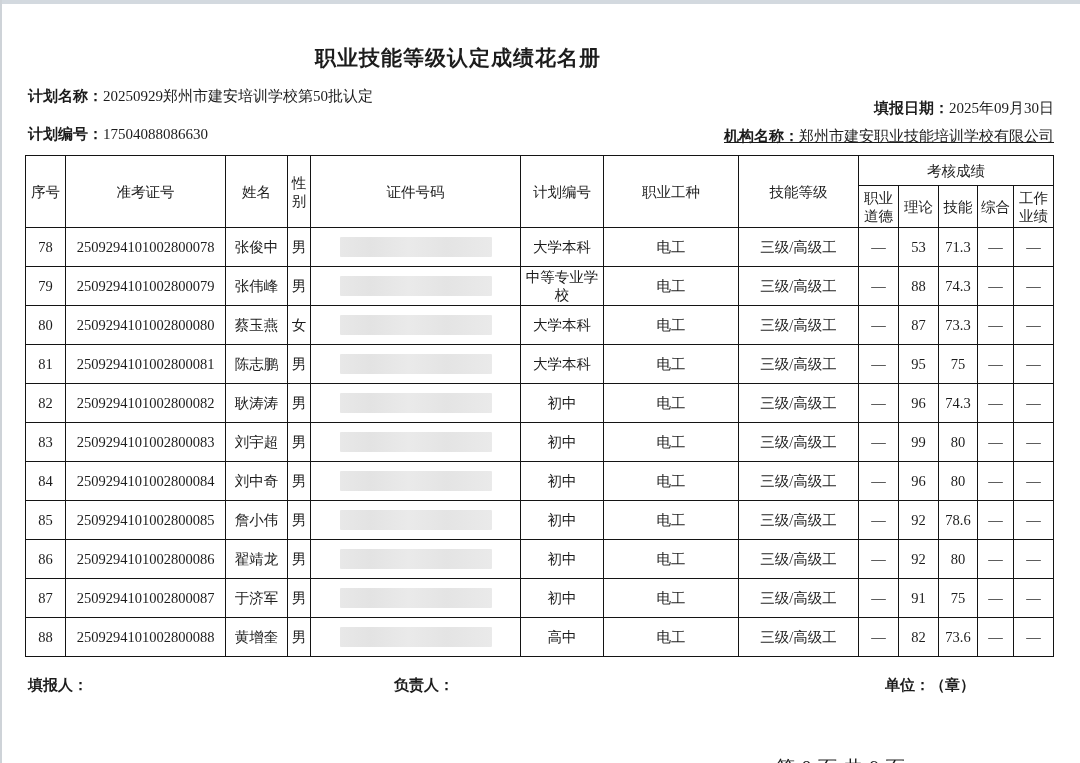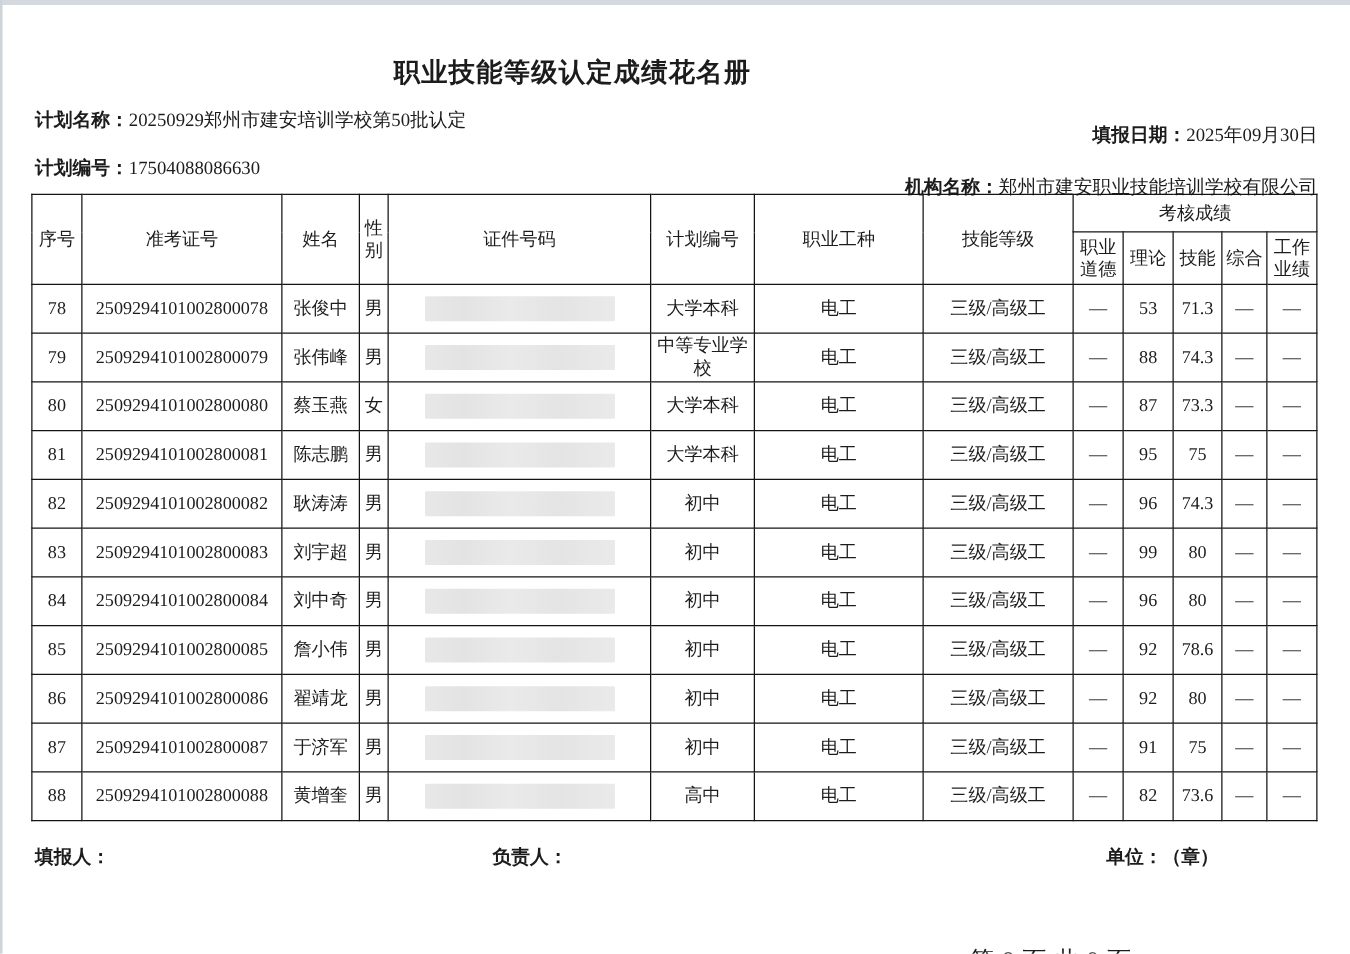--- a/index.html
+++ b/index.html
@@ -13,21 +13,21 @@
   .title{
     position:absolute;top:44px;left:0;width:916px;text-align:center;
     font-family:"DejaVu Sans","Liberation Sans",sans-serif;
     font-size:21px;font-weight:bold;letter-spacing:1px;
   }
   .meta{position:absolute;font-size:15px;white-space:nowrap;}
   .meta .lbl{font-weight:bold;}
   .m1l{left:28px;top:87px;}
   .m1r{right:26px;top:87px;margin-top:12px;}
   .m2l{left:28px;top:125px;}
-  .m2r{right:26px;top:140px;}
+  .m2r{right:26px;top:127px;text-decoration:underline;}
 
   table.roster{
     position:absolute;left:25px;top:155px;width:1028px;
     border-collapse:collapse;table-layout:fixed;
   }
   .roster th,.roster td{
     border:1.5px solid #141414;text-align:center;vertical-align:middle;
     font-size:14.5px;font-weight:normal;padding:0 2px;line-height:18px;
     overflow:hidden;
   }

